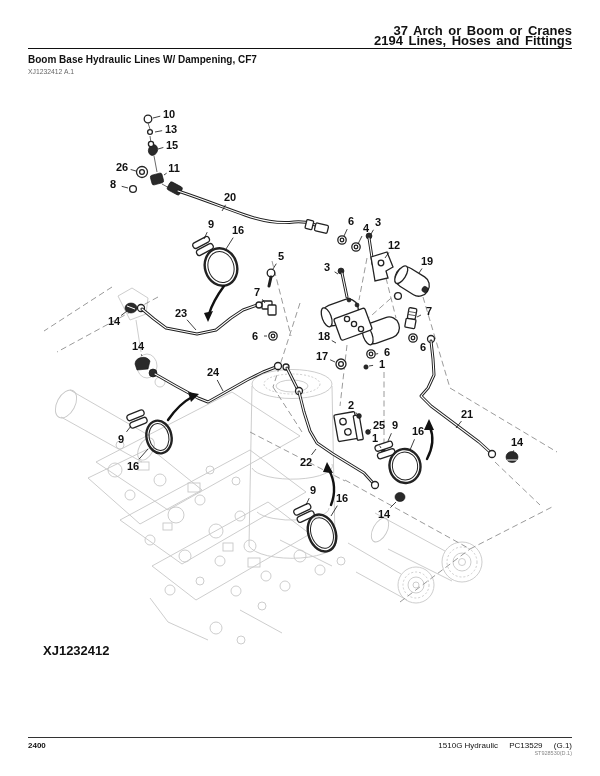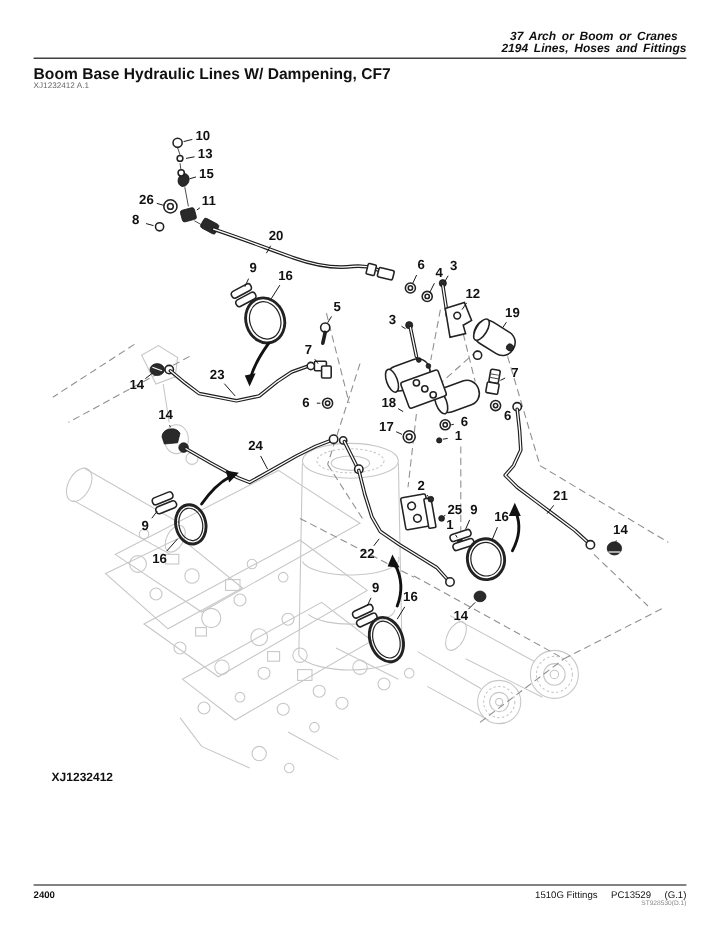--- a/index.html
+++ b/index.html
@@ -1,23 +1,23 @@
 <!DOCTYPE html>
 <html><head>
 <meta charset="utf-8">
 <style>
   html,body{margin:0;padding:0;background:#ffffff;}
   body{width:600px;height:776px;position:relative;overflow:hidden;
        font-family:"Liberation Sans", sans-serif;color:#111;}
-  .hdr-right{position:absolute;top:26px;right:28px;text-align:center;
-             font-size:10px;font-weight:bold;line-height:10px;word-spacing:2px;font-style:italic;}
+  .hdr-right{position:absolute;top:26px;right:28px;text-align:right;
+             font-size:13px;font-weight:bold;line-height:10px;word-spacing:2px;}
   .rule-top{position:absolute;left:28px;right:28px;top:48px;border-top:1.6px solid #111;}
-  .title{position:absolute;left:28px;top:54px;font-size:13px;font-weight:bold;text-align:center;}
+  .title{position:absolute;left:28px;top:54px;font-size:10px;font-weight:bold;text-align:center;}
   .revision{position:absolute;left:28px;top:68px;font-size:6.8px;color:#666;}
-  .fig-id{position:absolute;left:43px;top:643px;font-size:10px;font-weight:bold;}
+  .fig-id{position:absolute;left:43px;top:643px;font-size:13px;font-weight:bold;}
   .rule-bot{position:absolute;left:28px;right:28px;top:737px;border-top:1px solid #333;}
   .ftr-left{position:absolute;left:28px;top:741px;font-size:8px;font-weight:bold;}
   .ftr-right{position:absolute;right:28px;top:741px;font-size:8px;}
   .ftr-right span{margin-left:9px;}
   .ftr-code{position:absolute;right:28px;top:750px;font-size:5.5px;color:#888;}
   #diagram-svg{position:absolute;left:0;top:0;}
   .ghost{stroke:#c7c7c7;fill:none;stroke-width:0.9;}
   .dash{stroke:#8f8f8f;fill:none;stroke-width:0.9;stroke-dasharray:6 3.5;}
   .tube{stroke:#1f1f1f;fill:none;stroke-width:3;stroke-linecap:round;stroke-linejoin:round;}
   .tubecore{stroke:#fff;fill:none;stroke-width:1.1;stroke-linecap:round;stroke-linejoin:round;}
@@ -414,17 +414,17 @@
       <line x1="390.3639610306789" y1="507.6360389693211" x2="396" y2="502" class="leader"></line>
       <text x="384" y="514" class="callout">14</text>
     </g>
 </svg>
 
 <div class="fig-id">XJ1232412</div>
 
 <div class="rule-bot"></div>
 <div class="ftr-left">2400</div>
 <div class="ftr-right">
-  <span>1510G Fittings</span>
+  <span>1510G Hydraulic</span>
   <span>PC13529</span>
   <span>(G.1)</span>
 </div>
 <div class="ftr-code">ST928530(D.1)</div>
 
 </body></html>

